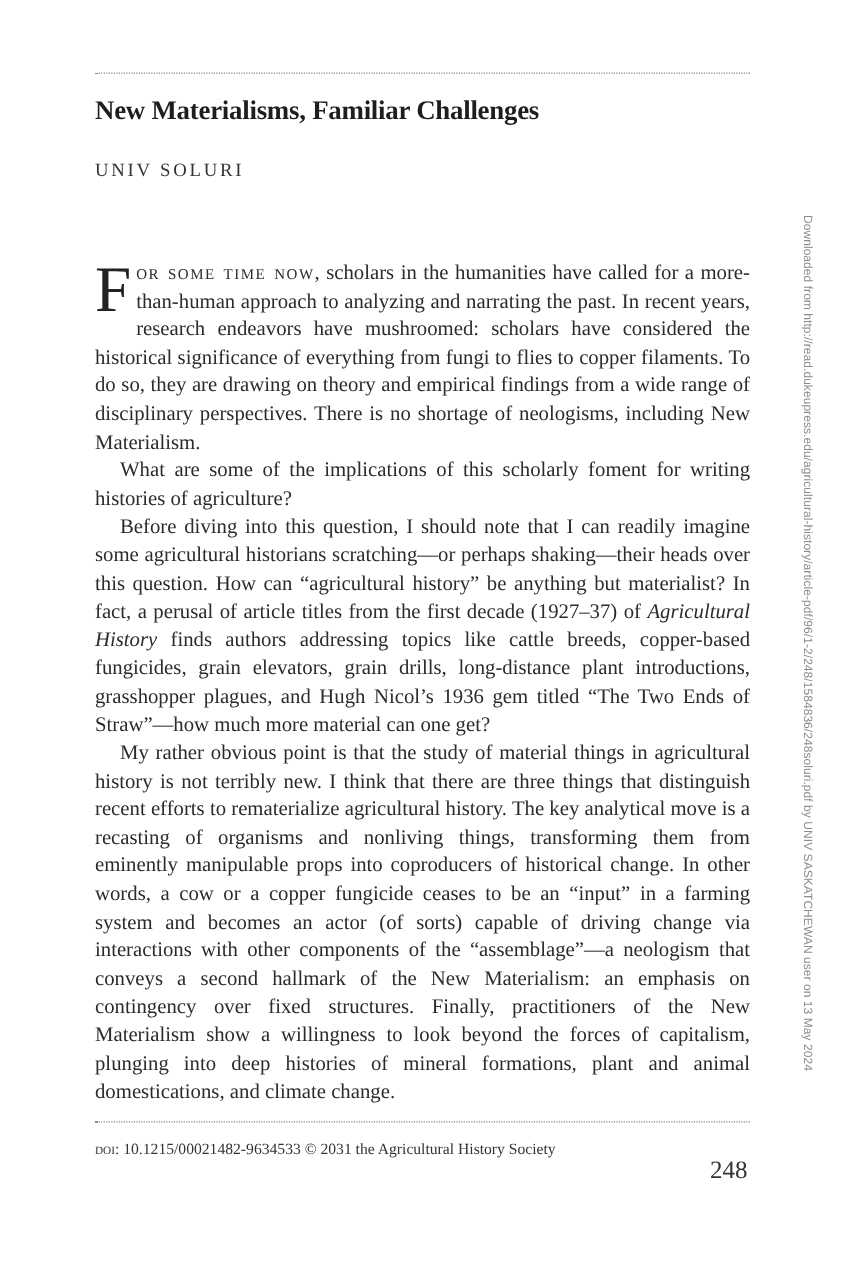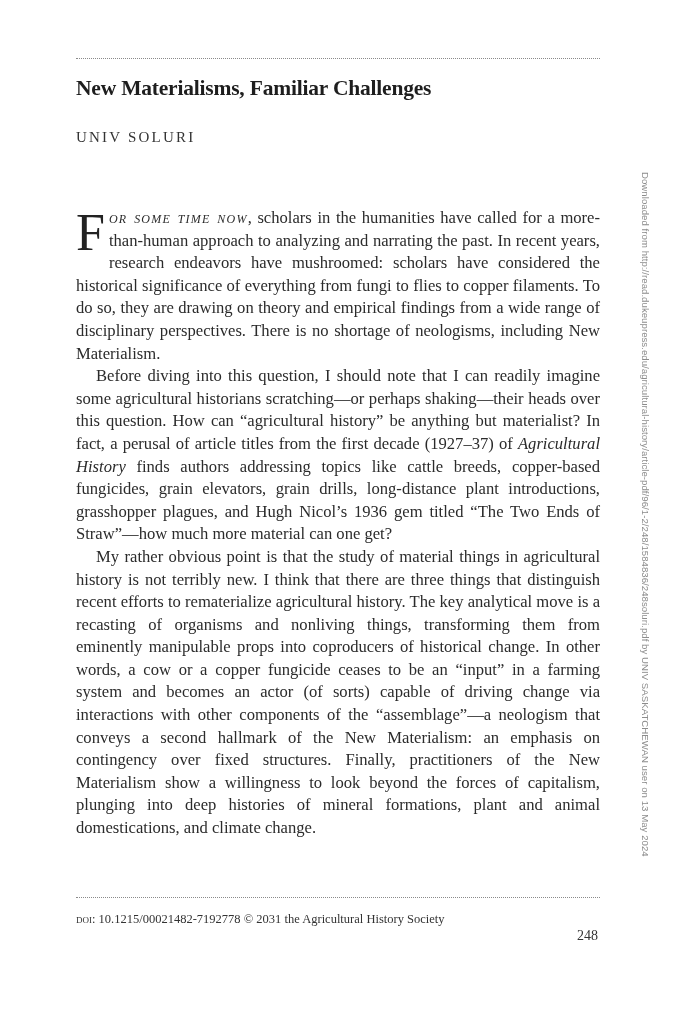--- a/index.html
+++ b/index.html
@@ -66,40 +66,39 @@
     float: left;
     font-size: 52px;
     line-height: 40px;
     margin: 4px 4px 0 0;
     padding-top: 2px;
     color: #222;
   }
   .smallcaps {
     font-variant: small-caps;
     letter-spacing: 1.2px;
-    font-style: italic;
   }
 
   .footer {
     position: absolute;
     left: 76px;
     top: 910px;
     width: 524px;
     font-size: 12.5px;
     color: #333;
     line-height: 18px;
   }
   .footer .line { white-space: nowrap; }
   .footer .journal-name { font-style: italic; }
   .footer .doi { font-variant: small-caps; }
   .footer .page-num {
     position: absolute;
     right: 2px;
     top: 17px;
-    font-size: 14px;
+    font-size: 20px;
   }
 
   .sidebar {
     position: absolute;
     left: 651px;
     top: 172px;
     width: 680px;
     transform-origin: 0 0;
     transform: rotate(90deg);
     font-family: "Liberation Sans", "DejaVu Sans", sans-serif;
@@ -113,24 +112,25 @@
 <body>
 
 <div class="rule top"></div>
 
 <h1 class="title">New Materialisms, Familiar Challenges</h1>
 
 <div class="author">UNIV SOLURI</div>
 
 <div class="body">
   <p><span class="dropcap">F</span><span class="smallcaps">or some time now</span><span>, scholars in the humanities have called for a more-than-human approach to analyzing and narrating the past. In recent years, research endeavors have mushroomed: scholars have considered the historical significance of everything from fungi to flies to copper filaments. To do so, they are drawing on theory and empirical findings from a wide range of disciplinary perspectives. There is no shortage of neologisms, including New Materialism.</span></p>
+  <p class="indent">What are some of the implications of this scholarly foment for writing histories of agriculture?</p>
   <p class="indent"><span>Before diving into this question, I should note that I can readily imagine some agricultural historians scratching—or perhaps shaking—their heads over this question. How can “agricultural history” be anything but materialist? In fact, a perusal of article titles from the first decade (1927–37) of </span><em>Agricultural History</em><span> finds authors addressing topics like cattle breeds, copper-based fungicides, grain elevators, grain drills, long-distance plant introductions, grasshopper plagues, and Hugh Nicol’s 1936 gem titled “The Two Ends of Straw”—how much more material can one get?</span></p>
   <p class="indent">My rather obvious point is that the study of material things in agricultural history is not terribly new. I think that there are three things that distinguish recent efforts to rematerialize agricultural history. The key analytical move is a recasting of organisms and nonliving things, transforming them from eminently manipulable props into coproducers of historical change. In other words, a cow or a copper fungicide ceases to be an “input” in a farming system and becomes an actor (of sorts) capable of driving change via interactions with other components of the “assemblage”—a neologism that conveys a second hallmark of the New Materialism: an emphasis on contingency over fixed structures. Finally, practitioners of the New Materialism show a willingness to look beyond the forces of capitalism, plunging into deep histories of mineral formations, plant and animal domestications, and climate change.</p>
 </div>
 
 <div class="rule bottom"></div>
 
 <div class="footer">
-  <div class="line"><span class="doi">doi: 10.1215/00021482-7192778</span><span> © 2031 the Agricultural History Society</span></div>
+  <div class="line"><span class="doi">doi: 10.1215/00021482-9634533</span><span> © 2031 the Agricultural History Society</span></div>
   <span class="page-num">248</span>
 </div>
 
 <div class="sidebar">Downloaded from http://read.dukeupress.edu/agricultural-history/article-pdf/96/1-2/248/1584836/248soluri.pdf by UNIV SASKATCHEWAN user on 13 May 2024</div>
 
 </body></html>

